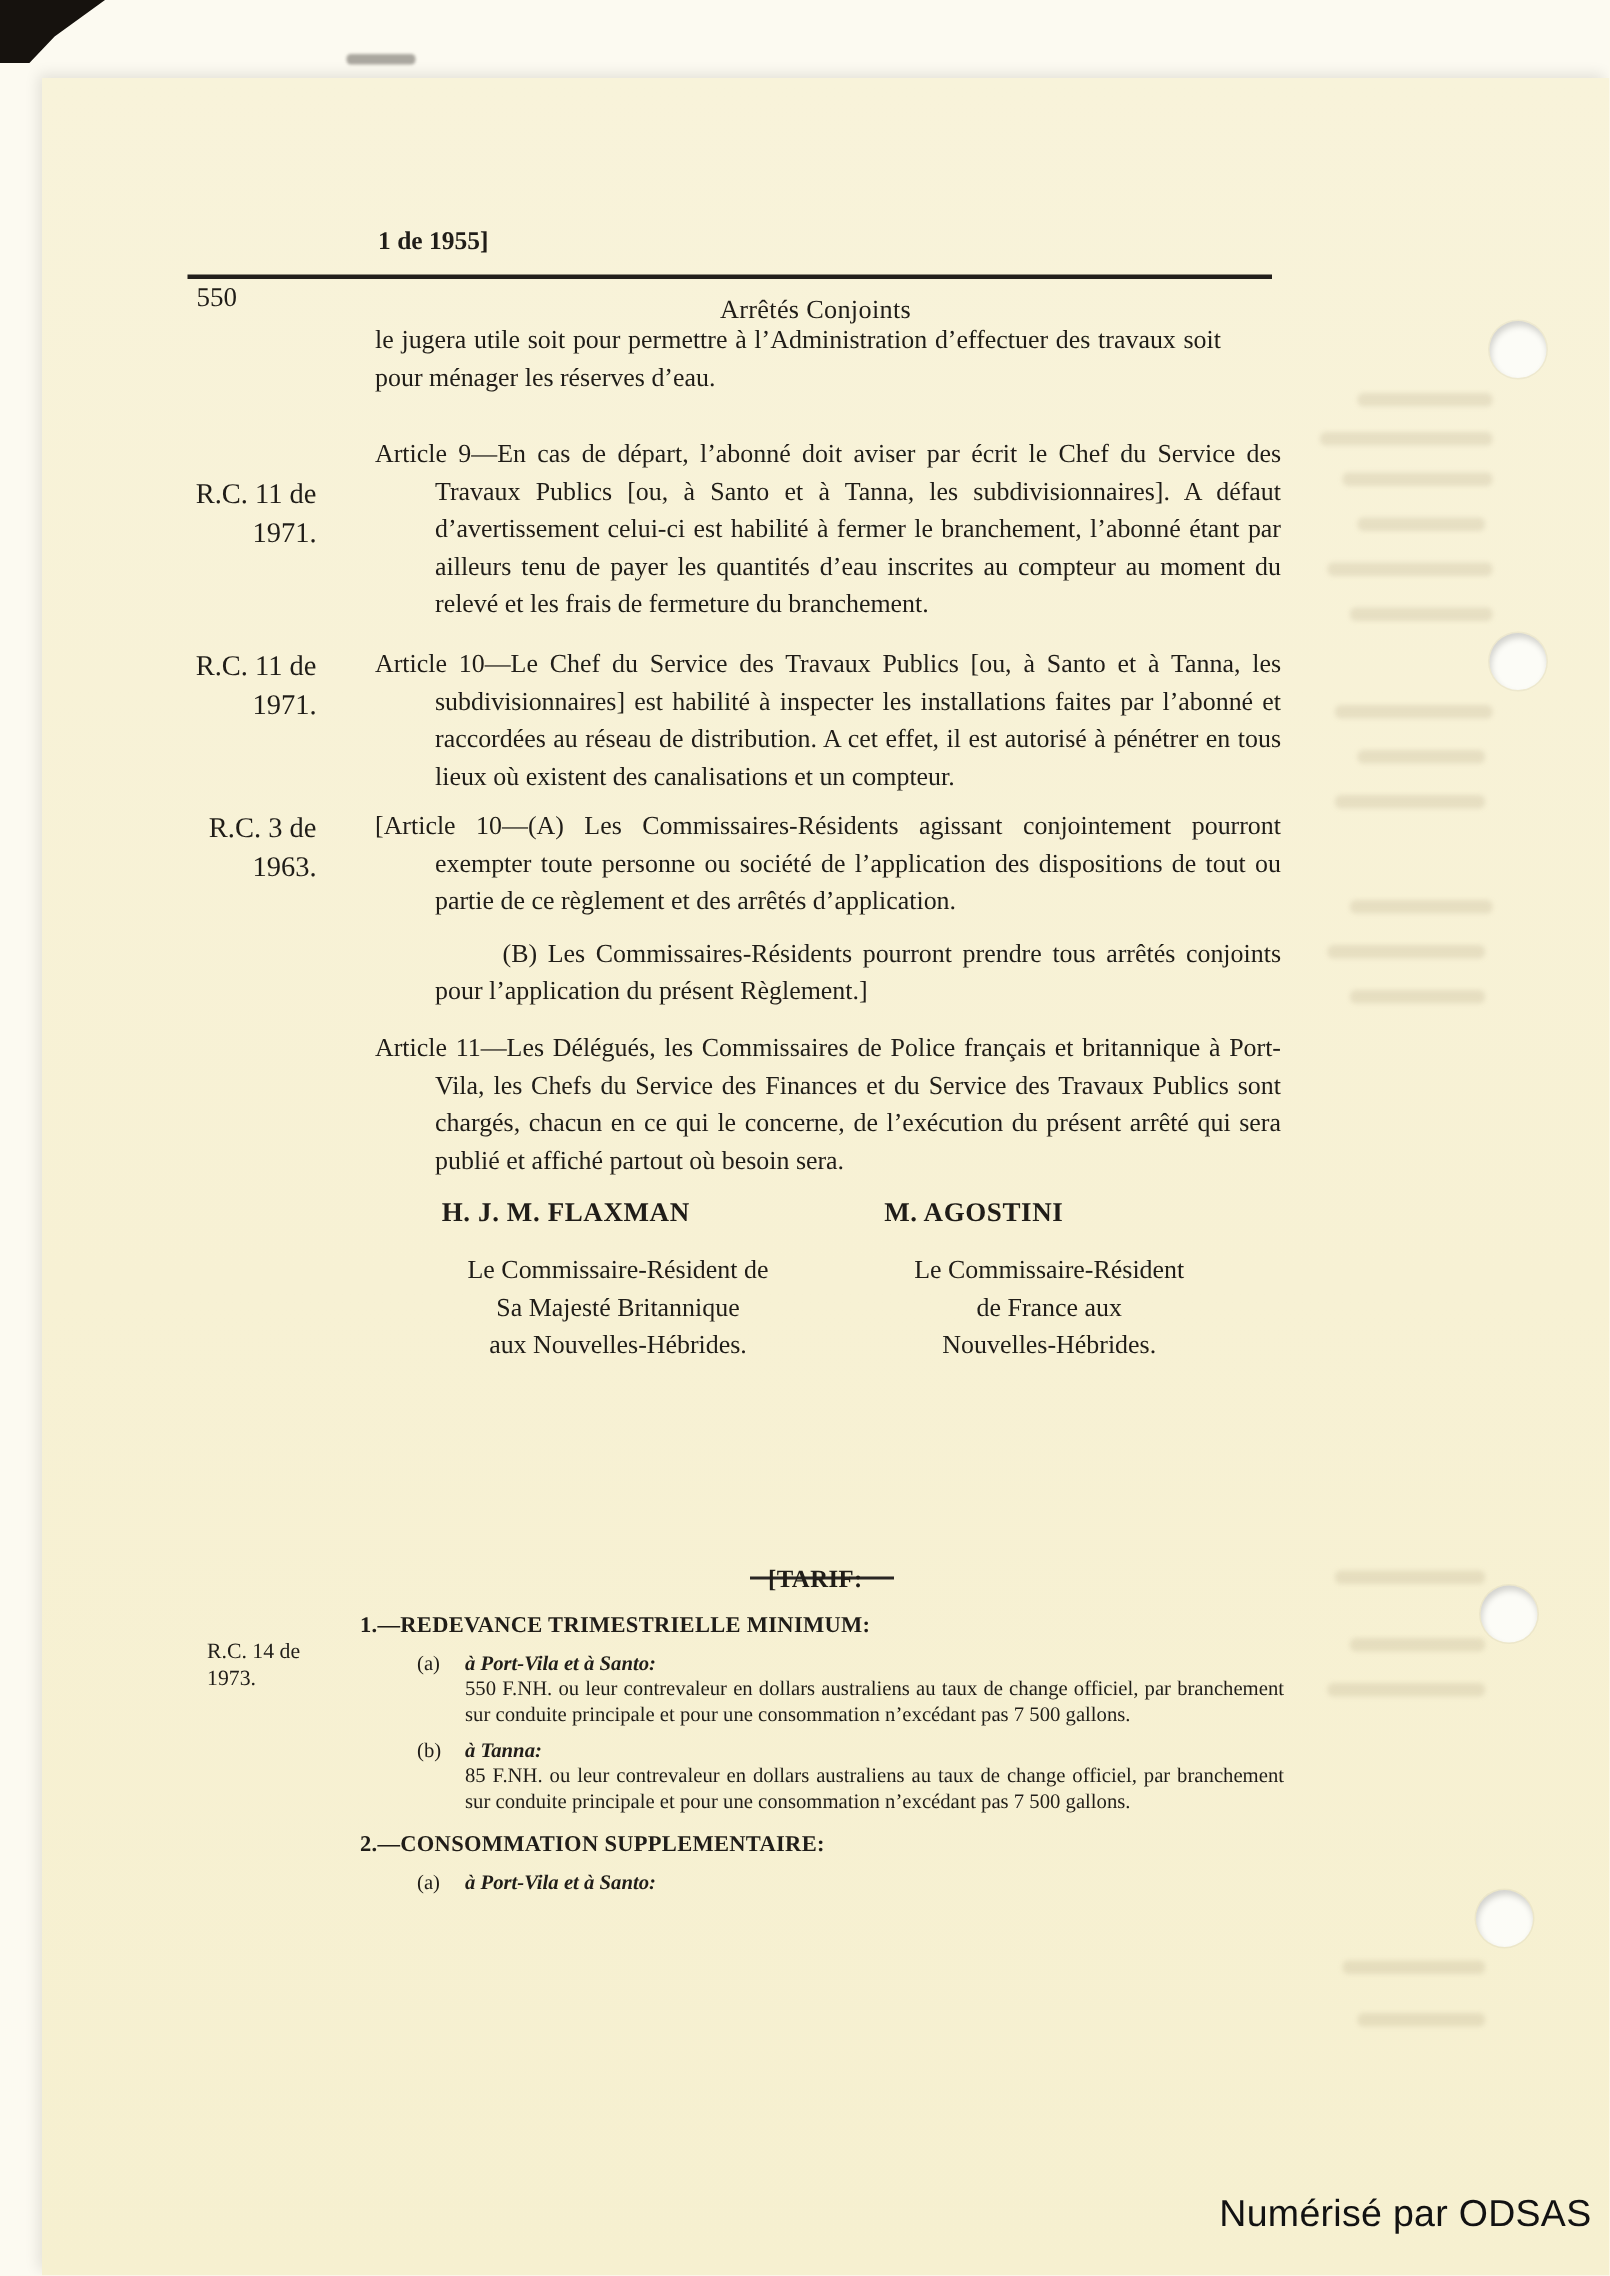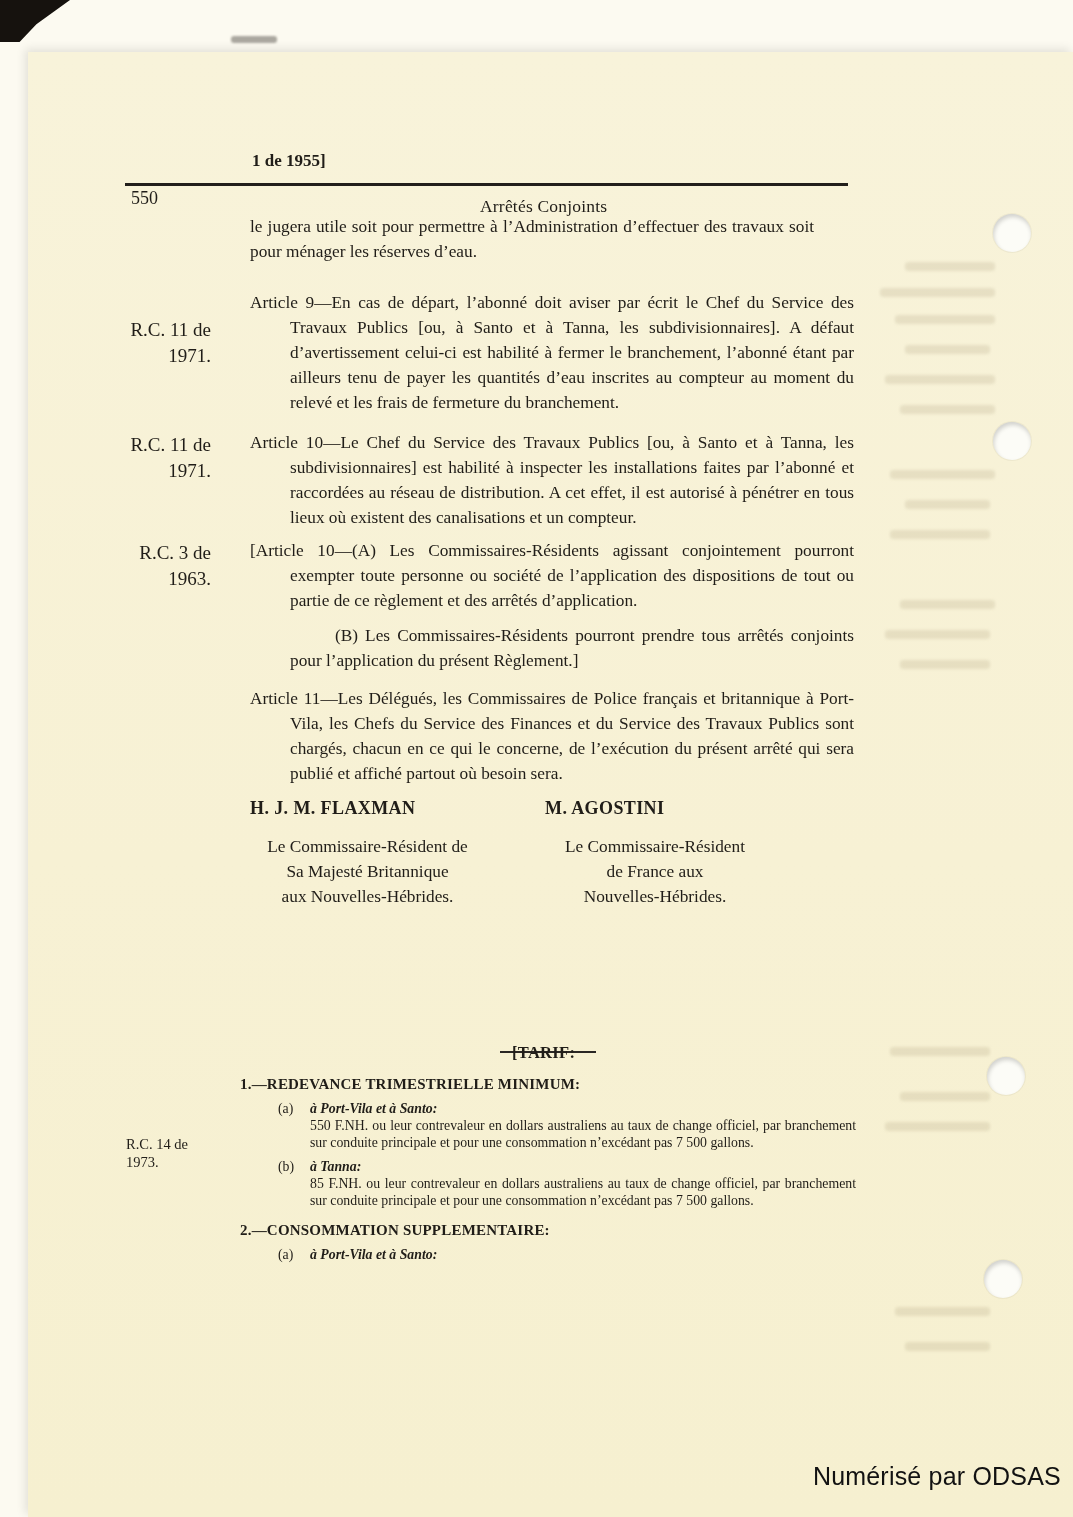--- a/index.html
+++ b/index.html
@@ -39,33 +39,33 @@
   .hang { padding-left:40px; text-indent:-40px; }
   .indent-b { padding-left:40px; text-indent:45px; margin-top:10px; }
   .note {
     position:absolute; left:-125px; top:2px; width:86px;
     font-size:19px; line-height:26px; text-align:right;
   }
   .mt26{margin-top:26px;} .mt15{margin-top:15px;} .mt8{margin-top:8px;}
   .mt13{margin-top:13px;}
   .dateline { margin-top:15px; margin-left:250px; }
 
-  .signatures { display:flex; margin-top:10px; }
+  .signatures { display:flex; margin-top:10px;justify-content:center; }
   .sig-left  { width:235px; }
   .sig-right { width:220px; margin-left:60px; }
   .sig-name  { font-size:18px; font-weight:700; letter-spacing:.4px; }
   .sig-title { margin-top:13px; text-align:center; font-size:17.3px; line-height:25px; }
   .sig-left .sig-name, .sig-right .sig-name { text-align:left; }
 
   .seprule { position:absolute; left:472px; top:999px; width:96px; height:2px; background:#2a2724; }
 
   
   .tarif-note {
-    position:absolute; left:98px; top:1040px; width:90px;
-    font-size:14.5px; line-height:18px;margin-top:43px;
+    position:absolute; left:110px; top:1040px; width:90px;
+    font-size:14.5px; line-height:18px;
   }
   .tarif { position:absolute; left:212px; top:991px; width:616px; }
   .tarif-head { margin-left:272px; font-size:16.5px; font-weight:700; letter-spacing:.3px; }
   .sec-title { margin-top:13px; font-size:15px; font-weight:700; letter-spacing:.2px; }
   .titem { position:relative; padding-left:70px; margin-top:7px; font-size:13.8px; line-height:17px; }
   .titem .lbl { position:absolute; left:38px; top:0; }
   .titem .sub { font-style:italic; font-weight:700; }
   .titem .txt { text-align:justify; }
 
   

